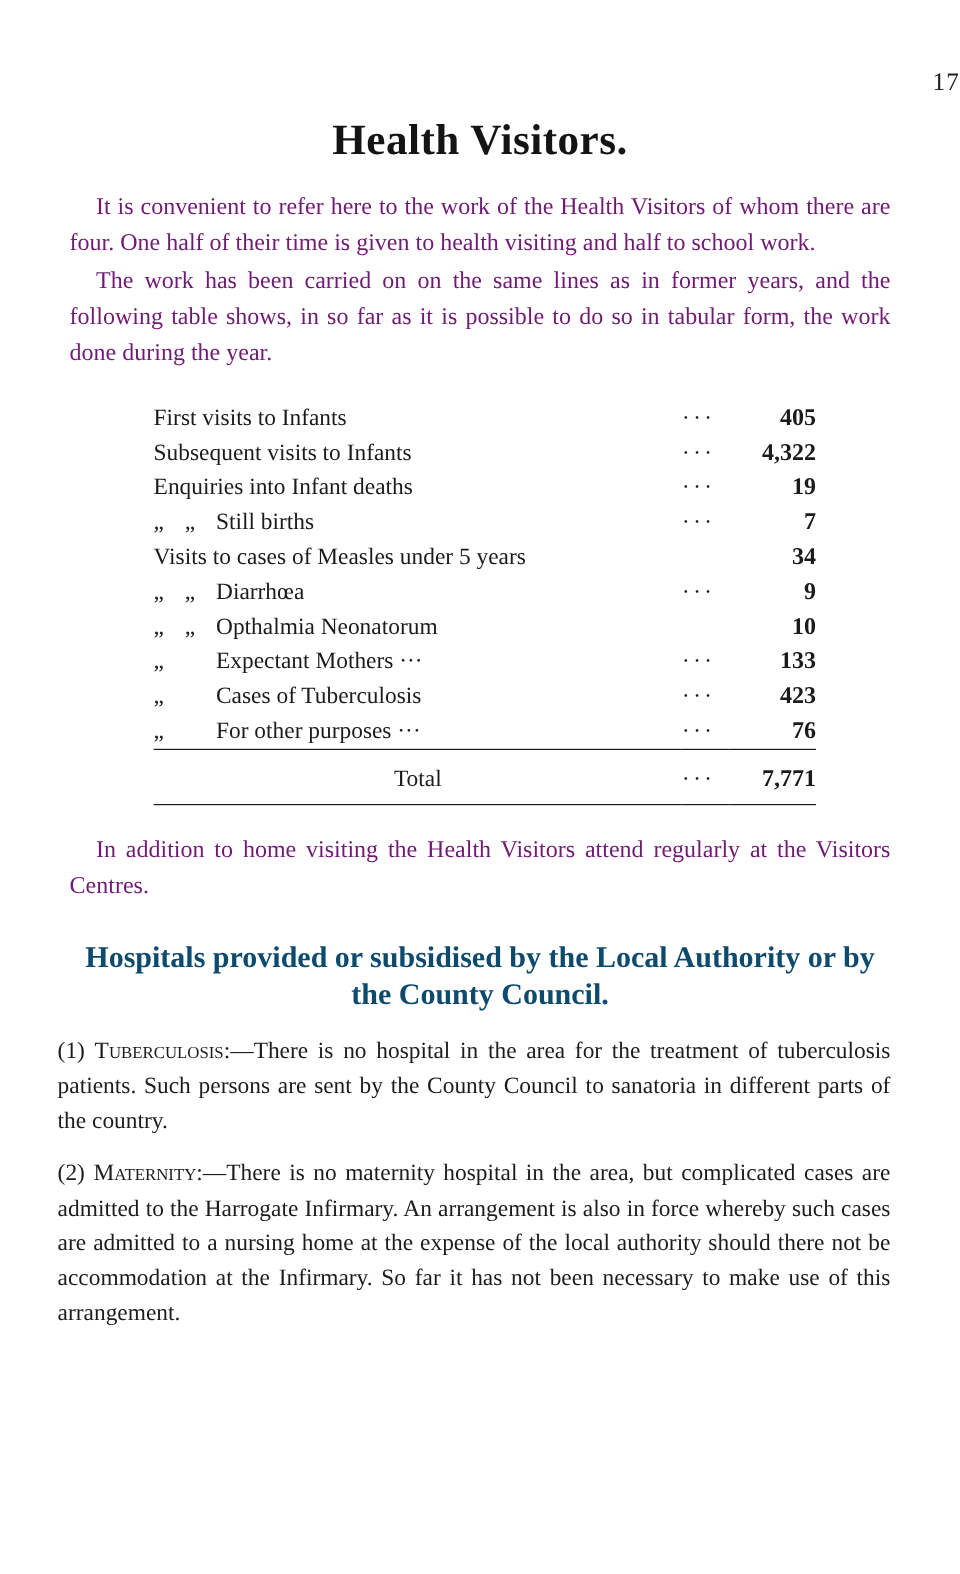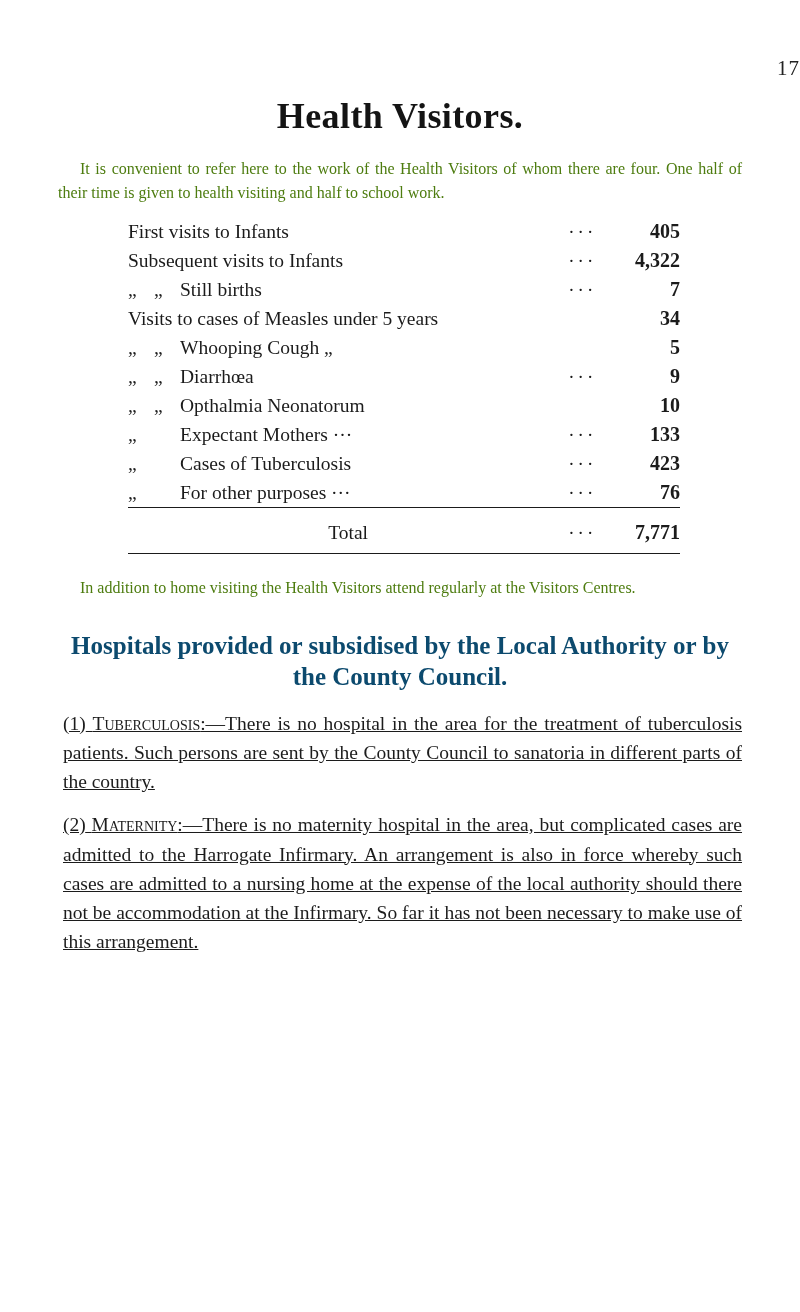--- a/index.html
+++ b/index.html
@@ -31,34 +31,34 @@
   }
   h1.section-title {
     text-align: center;
     font-size: 36px;
     font-weight: bold;
     margin: 14px 0 20px 0;
     letter-spacing: 0.4px;
     color: #141414;
   }
   .body-text {
-    font-size: 16px;
+    font-size: 20px;
     line-height: 1.5;
     text-align: justify;
     margin: 0 58px 0 58px;
-    color: #4d7c0f;
+    color: #701a75;
   }
   .body-text p {
     margin: 0 0 2px 0;
   }
   .indent {
     text-indent: 22px;
   }
   .table-wrap {
-    margin: 12px 120px 0 128px;
+    margin: 25px 120px 0 128px;
   }
   table.stats {
     width: 100%;
     border-collapse: collapse;
     font-size: 19.5px;
   }
   table.stats td {
     padding: 3px 0 3px 0;
     vertical-align: bottom;
     color: #1b1b1b;
@@ -107,72 +107,72 @@
     font-size: 25px;
     font-weight: bold;
     line-height: 1.25;
     margin: 30px 52px 16px 52px;
     color: #0c4a6e;
   }
   .smallcaps {
     font-variant: small-caps;
   }
   .para-block {
-    margin: 0 58px 14px 63px;
+    margin: 0 58px 14px 48px;
     font-size: 19.5px;
     line-height: 1.5;
     text-align: justify;
-    text-decoration: underline;
   }
   .after-table-note {
     margin-top: 22px;
   }
 </style>
 </head>
 <body>
 
 <div class="page">
 
   <div class="page-number">17</div>
 
   <h1 class="section-title">Health Visitors.</h1>
 
   <div class="body-text">
     <p class="indent">It is convenient to refer here to the work of the Health Visitors of whom there are four. One half of their time is given to health visiting and half to school work.</p>
+    <p class="indent">The work has been carried on on the same lines as in former years, and the following table shows, in so far as it is possible to do so in tabular form, the work done during the year.</p>
   </div>
 
   <div class="table-wrap">
     <table class="stats">
       <tbody>
         <tr>
           <td class="label">First visits to Infants</td>
           <td class="dots">···</td>
           <td class="value">405</td>
         </tr>
         <tr>
           <td class="label">Subsequent visits to Infants</td>
           <td class="dots">···</td>
           <td class="value">4,322</td>
         </tr>
         <tr>
+          <td class="label">Enquiries into Infant deaths</td>
+          <td class="dots">···</td>
+          <td class="value">19</td>
+        </tr>
+        <tr>
           <td class="label"><span class="quote-mark">„</span><span class="quote-mark">„</span><span>Still births</span></td>
           <td class="dots">···</td>
           <td class="value">7</td>
         </tr>
         <tr>
           <td class="label">Visits to cases of Measles under 5 years</td>
           <td class="dots"></td>
           <td class="value">34</td>
         </tr>
         <tr>
-          <td class="label"><span class="quote-mark">„</span><span class="quote-mark">„</span><span>Whooping Cough            „</span></td>
-          <td class="dots"></td>
-          <td class="value">5</td>
-        </tr>
-        <tr>
           <td class="label"><span class="quote-mark">„</span><span class="quote-mark">„</span><span>Diarrhœa</span></td>
           <td class="dots">···</td>
           <td class="value">9</td>
         </tr>
         <tr>
           <td class="label"><span class="quote-mark">„</span><span class="quote-mark">„</span><span>Opthalmia Neonatorum</span></td>
           <td class="dots"></td>
           <td class="value">10</td>
         </tr>
         <tr>

